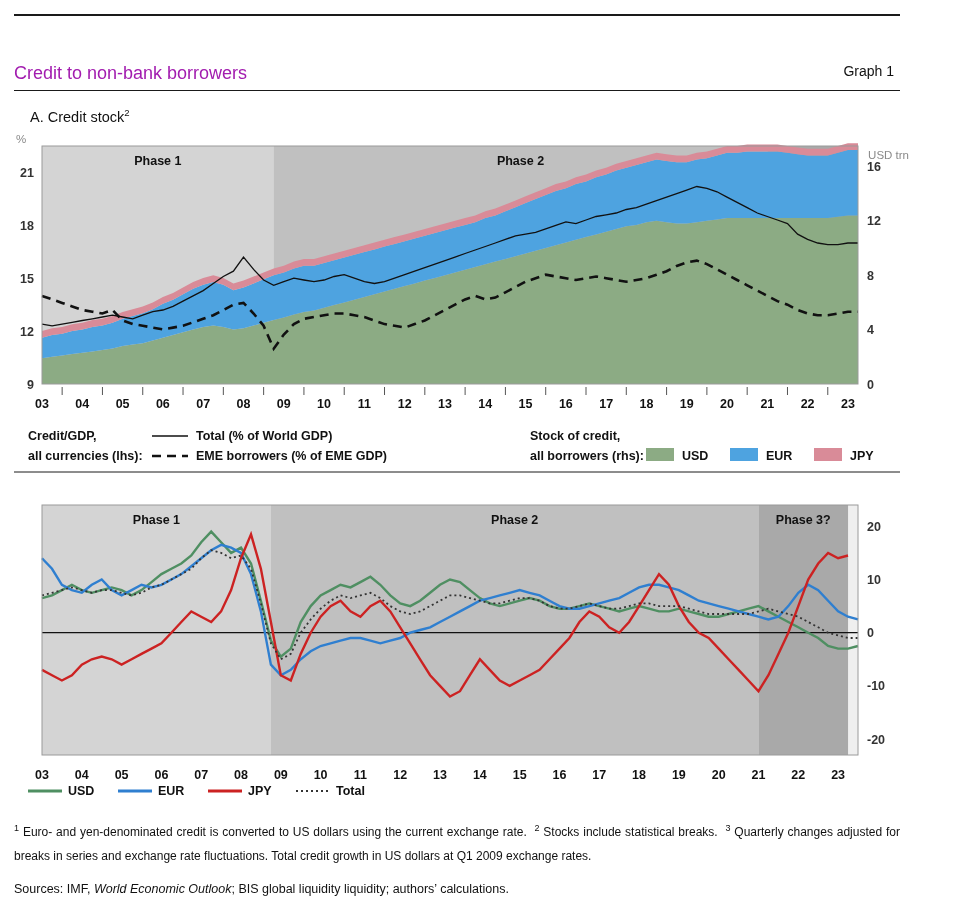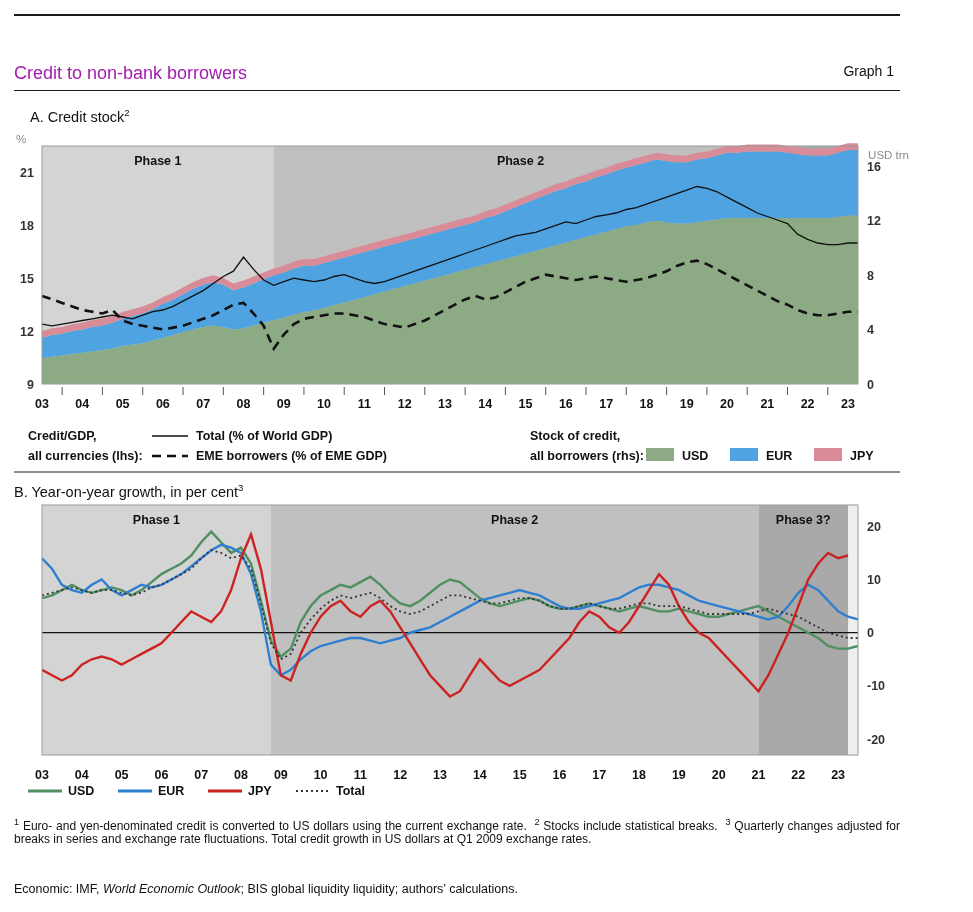--- a/index.html
+++ b/index.html
@@ -68,21 +68,21 @@
   }
   .axis-unit {
     position: absolute;
     font-size: 11.5px;
     color: #8a8a8a;
   }
 
   .footnote {
     position: absolute;
     font-size: 12px;
-    line-height: 13px;
+    line-height: 24px;
     color: #111;
     text-align: justify;
   }
   .footnote sup { font-size: 9px; }
   .sources {
     position: absolute;
     font-size: 12.5px;
     color: #111;
   }
   .sources i { font-style: italic; }
@@ -178,21 +178,20 @@
         <rect x="646" y="448" width="28" height="13" fill="#8cab84"></rect>
         <text x="682" y="460" font-size="12.5" font-family="&quot;Liberation Sans&quot;, sans-serif" fill="#111">USD</text>
         <rect x="730" y="448" width="28" height="13" fill="#4ea3e0"></rect>
         <text x="766" y="460" font-size="12.5" font-family="&quot;Liberation Sans&quot;, sans-serif" fill="#111">EUR</text>
         <rect x="814" y="448" width="28" height="13" fill="#d98b98"></rect>
         <text x="850" y="460" font-size="12.5" font-family="&quot;Liberation Sans&quot;, sans-serif" fill="#111">JPY</text>
         <line x1="14" y1="472" x2="900" y2="472" stroke="#1a1a1a" stroke-width="1"></line>
       </svg>
   </div>
 
-  <div class="panel-title" style="left:14px; top:482px;"><span>B. Year-on-year growth, in per cent</span><sup>3</sup></div>
 
   <div class="chart" id="chartB" style="left:0; top:470px; width:973px; height:350px;">
     <svg id="svgB" width="973" height="350" style="position:absolute; left:0; top:0;">
         <rect x="42" y="35" width="816" height="250" fill="#efefef"></rect>
         <rect x="42" y="35" width="228.8780487804878" height="250" fill="#d4d4d4"></rect>
         <text x="156.4390243902439" y="54" text-anchor="middle" font-size="12.5" font-family="&quot;Liberation Sans&quot;, sans-serif" fill="#111">Phase 1</text>
         <rect x="270.8780487804878" y="35" width="487.609756097561" height="250" fill="#c0c0c0"></rect>
         <text x="514.6829268292684" y="54" text-anchor="middle" font-size="12.5" font-family="&quot;Liberation Sans&quot;, sans-serif" fill="#111">Phase 2</text>
         <rect x="758.4878048780488" y="35" width="89.56097560975604" height="250" fill="#a9a9a9"></rect>
         <text x="803.2682926829268" y="54" text-anchor="middle" font-size="12.5" font-family="&quot;Liberation Sans&quot;, sans-serif" fill="#111">Phase 3?</text>
@@ -237,16 +236,16 @@
         <line x1="296" y1="321" x2="330" y2="321" stroke="#333" stroke-width="2" stroke-dasharray="2,3"></line>
         <text x="336" y="325" font-size="12.5" font-family="&quot;Liberation Sans&quot;, sans-serif" fill="#111">Total</text>
       </svg>
   </div>
 
   <div class="footnote" style="left:14px; top:816px; width:886px;">
     <sup>1</sup> Euro- and yen-denominated credit is converted to US dollars using the current exchange rate. &nbsp;<sup>2</sup> Stocks include statistical breaks. &nbsp;<sup>3</sup> Quarterly changes adjusted for breaks in series and exchange rate fluctuations. Total credit growth in US dollars at Q1 2009 exchange rates.
   </div>
 
   <div class="sources" style="left:14px; top:882px;">
-    <span>Economic: IMF, </span><i>World Economic Outlook</i><span>; BIS global liquidity liquidity; authors’ calculations.</span>
+    <span>Sources: IMF, </span><i>World Economic Outlook</i><span>; BIS global liquidity liquidity; authors’ calculations.</span>
   </div>
 
 </div>
 
 </body></html>

